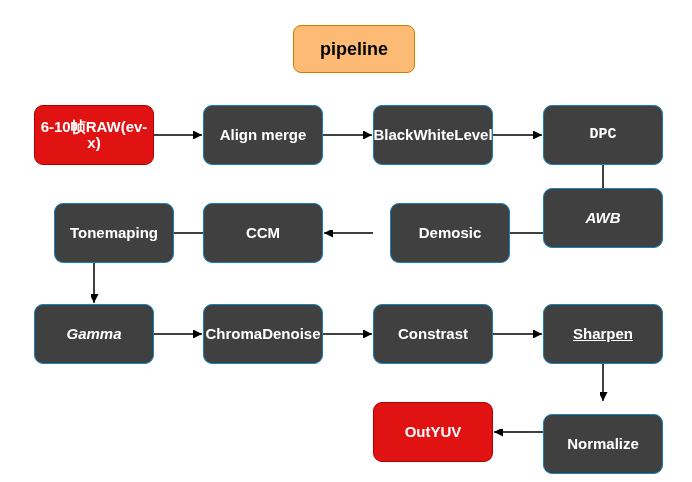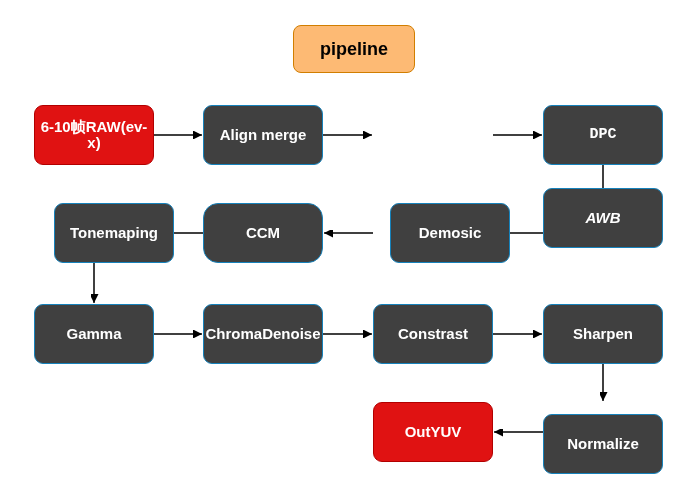--- a/index.html
+++ b/index.html
@@ -33,26 +33,26 @@
     display:flex;align-items:center;justify-content:center;
     font-weight:bold;font-size:18px;color:#000000;
   }
   
   .n-input{left:34px;top:105px;}
   .n-align{left:203px;top:105px;}
   .n-bwl{left:373px;top:105px;}
   .n-dpc{left:543px;top:105px;font-family:Liberation Mono, monospace;}
   .n-awb{left:543px;top:188px;font-style:italic;}
   .n-demosic{left:390px;top:203px;}
-  .n-ccm{left:203px;top:203px;border-radius:15px;}
+  .n-ccm{left:203px;top:203px;}
   .n-tonemap{left:34px;top:203px;margin-left:20px;}
-  .n-gamma{left:34px;top:304px;}
+  .n-gamma{left:34px;top:304px;font-style:italic;}
   .n-chroma{left:203px;top:304px;}
   .n-constrast{left:373px;top:304px;}
-  .n-sharpen{left:543px;top:304px;}
+  .n-sharpen{left:543px;top:304px;text-decoration:underline;}
   .n-normalize{left:543px;top:402px;margin-top:12px;}
   .n-outyuv{left:373px;top:402px;}
   #edges{position:absolute;left:0;top:0;pointer-events:none;}
 </style>
 </head>
 <body>
 
 <div id="canvas">
 
   <div class="title-box">
@@ -88,20 +88,23 @@
       <line x1="543" y1="432" x2="494" y2="432" marker-end="url(#arr)"></line>
     </g>
   </svg>
 
   <div class="node red n-input">
     <span>6-10帧RAW(ev-x)</span>
   </div>
   <div class="node blue n-align">
     <span>Align merge</span>
   </div>
+  <div class="node blue n-bwl">
+    <span>BlackWhiteLevel</span>
+  </div>
   <div class="node blue n-dpc">
     <span>DPC</span>
   </div>
 
   <div class="node blue n-awb">
     <span>AWB</span>
   </div>
   <div class="node blue n-demosic">
     <span>Demosic</span>
   </div>

